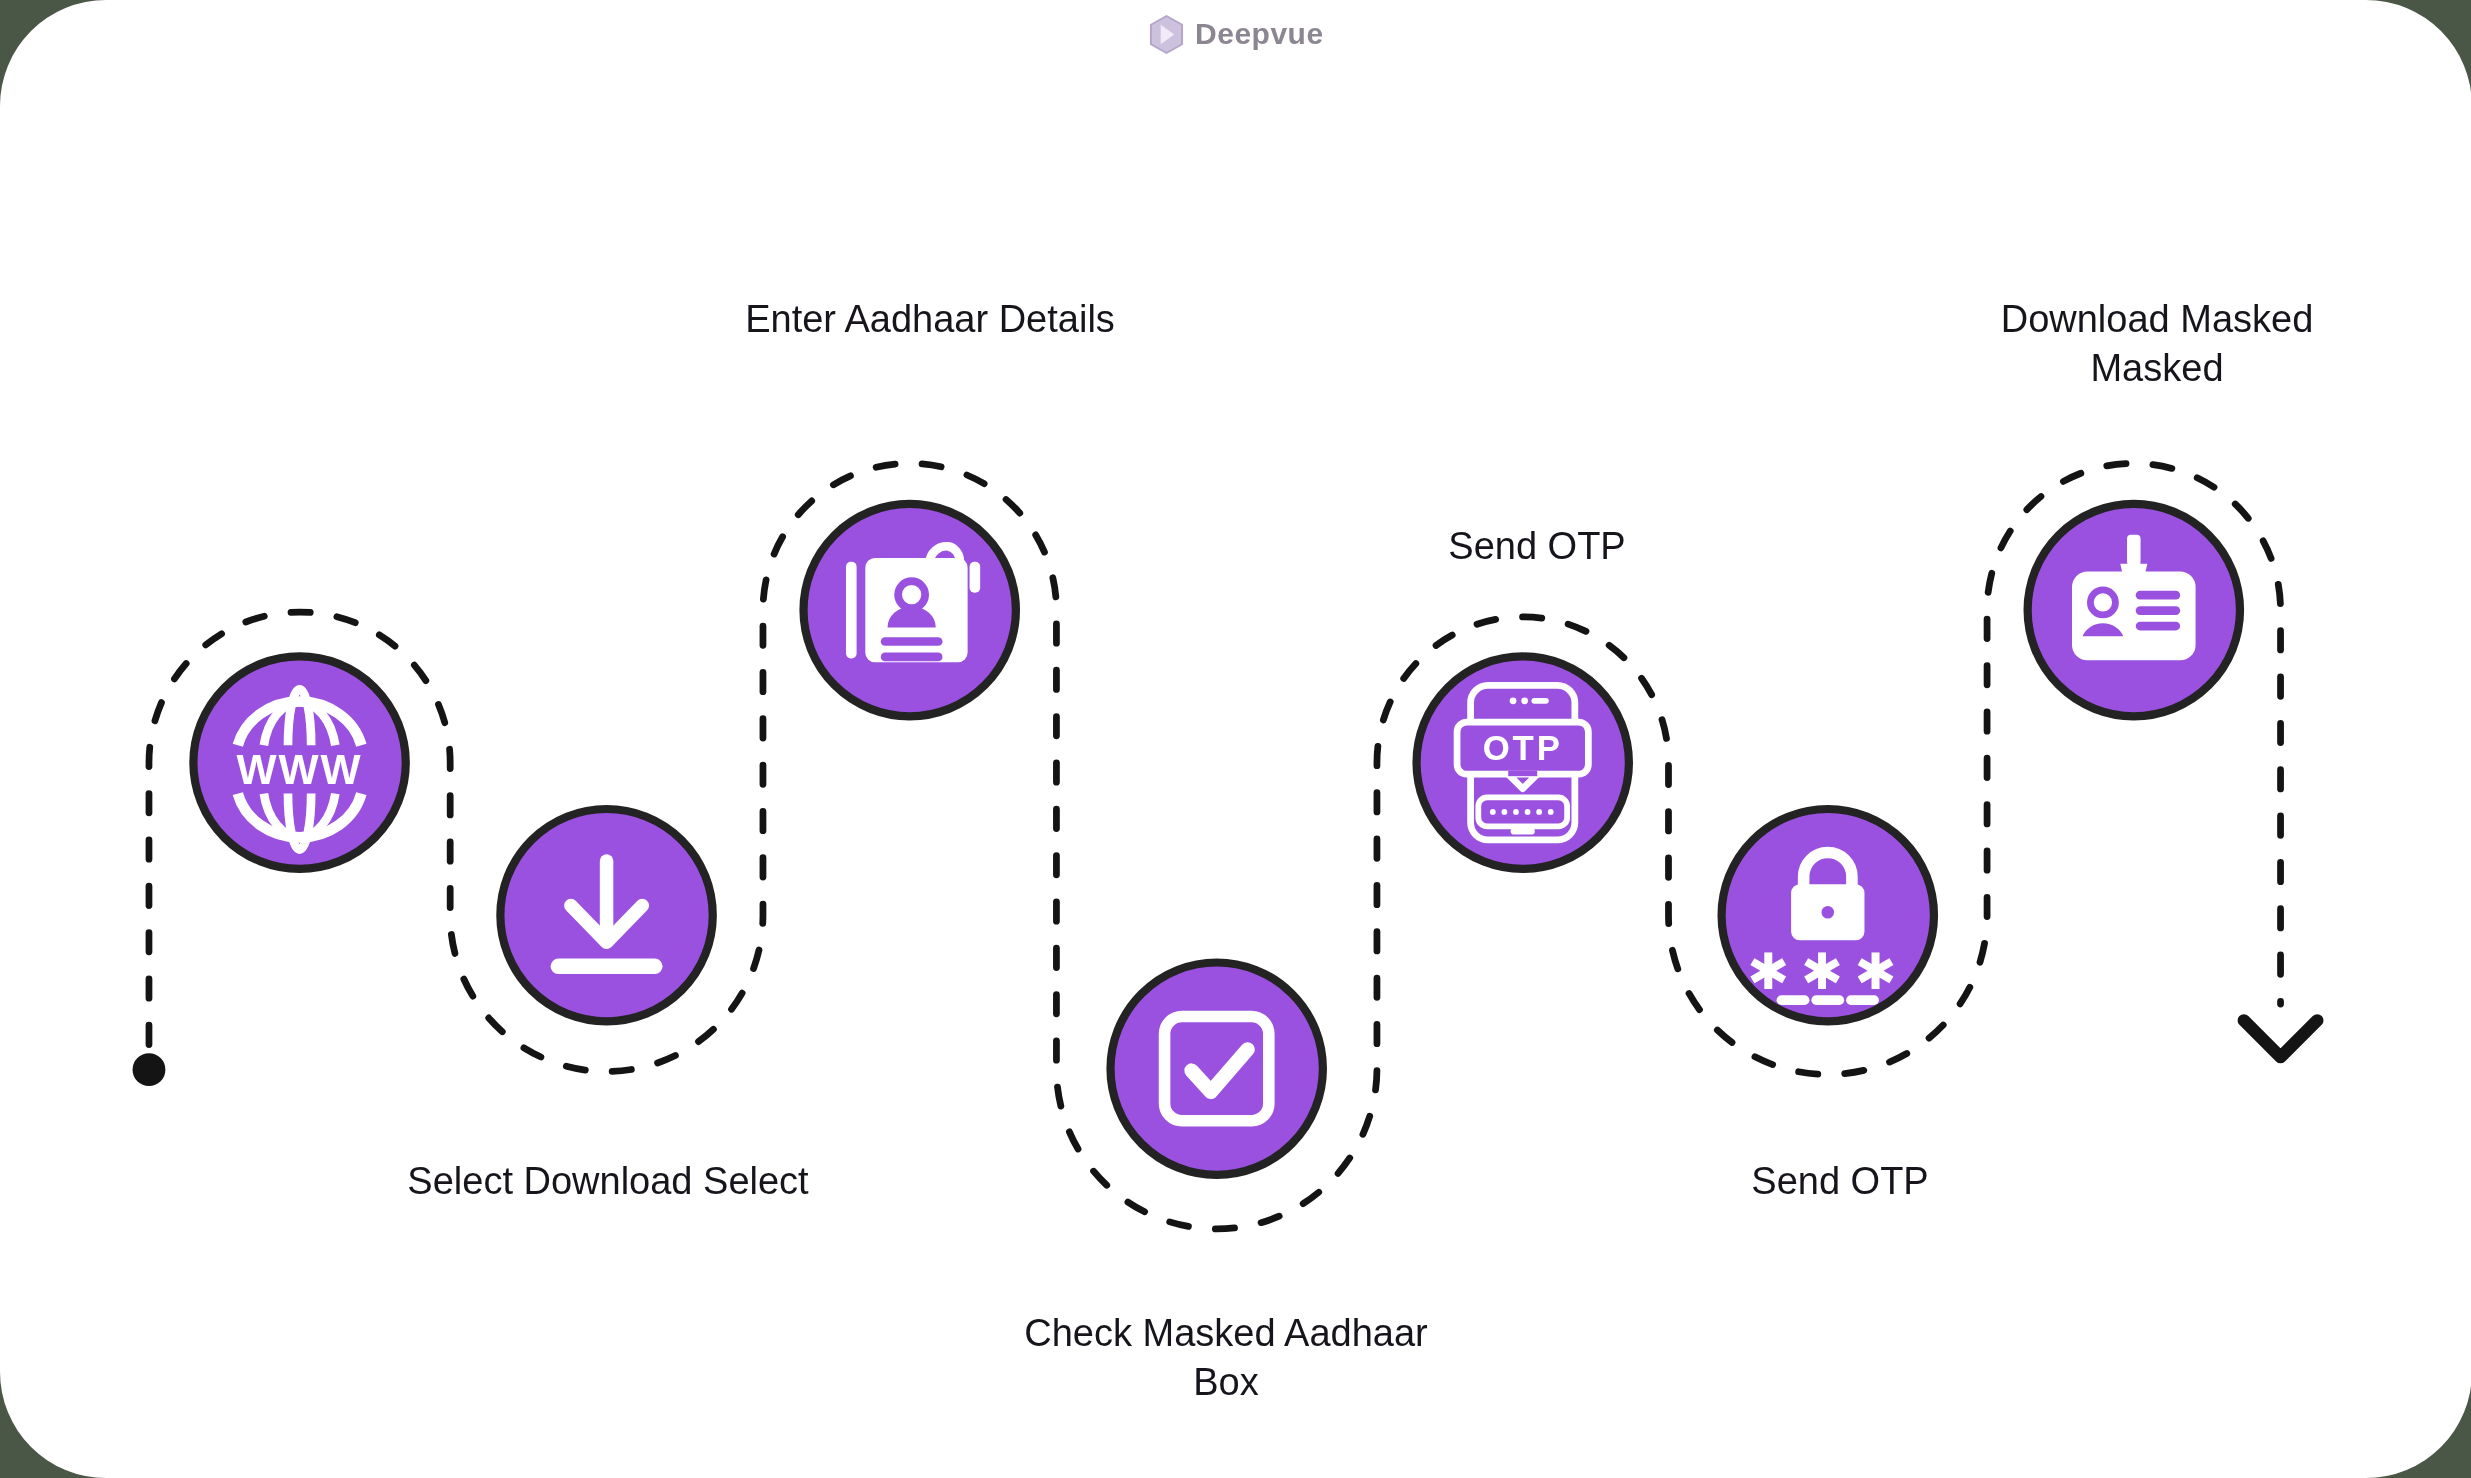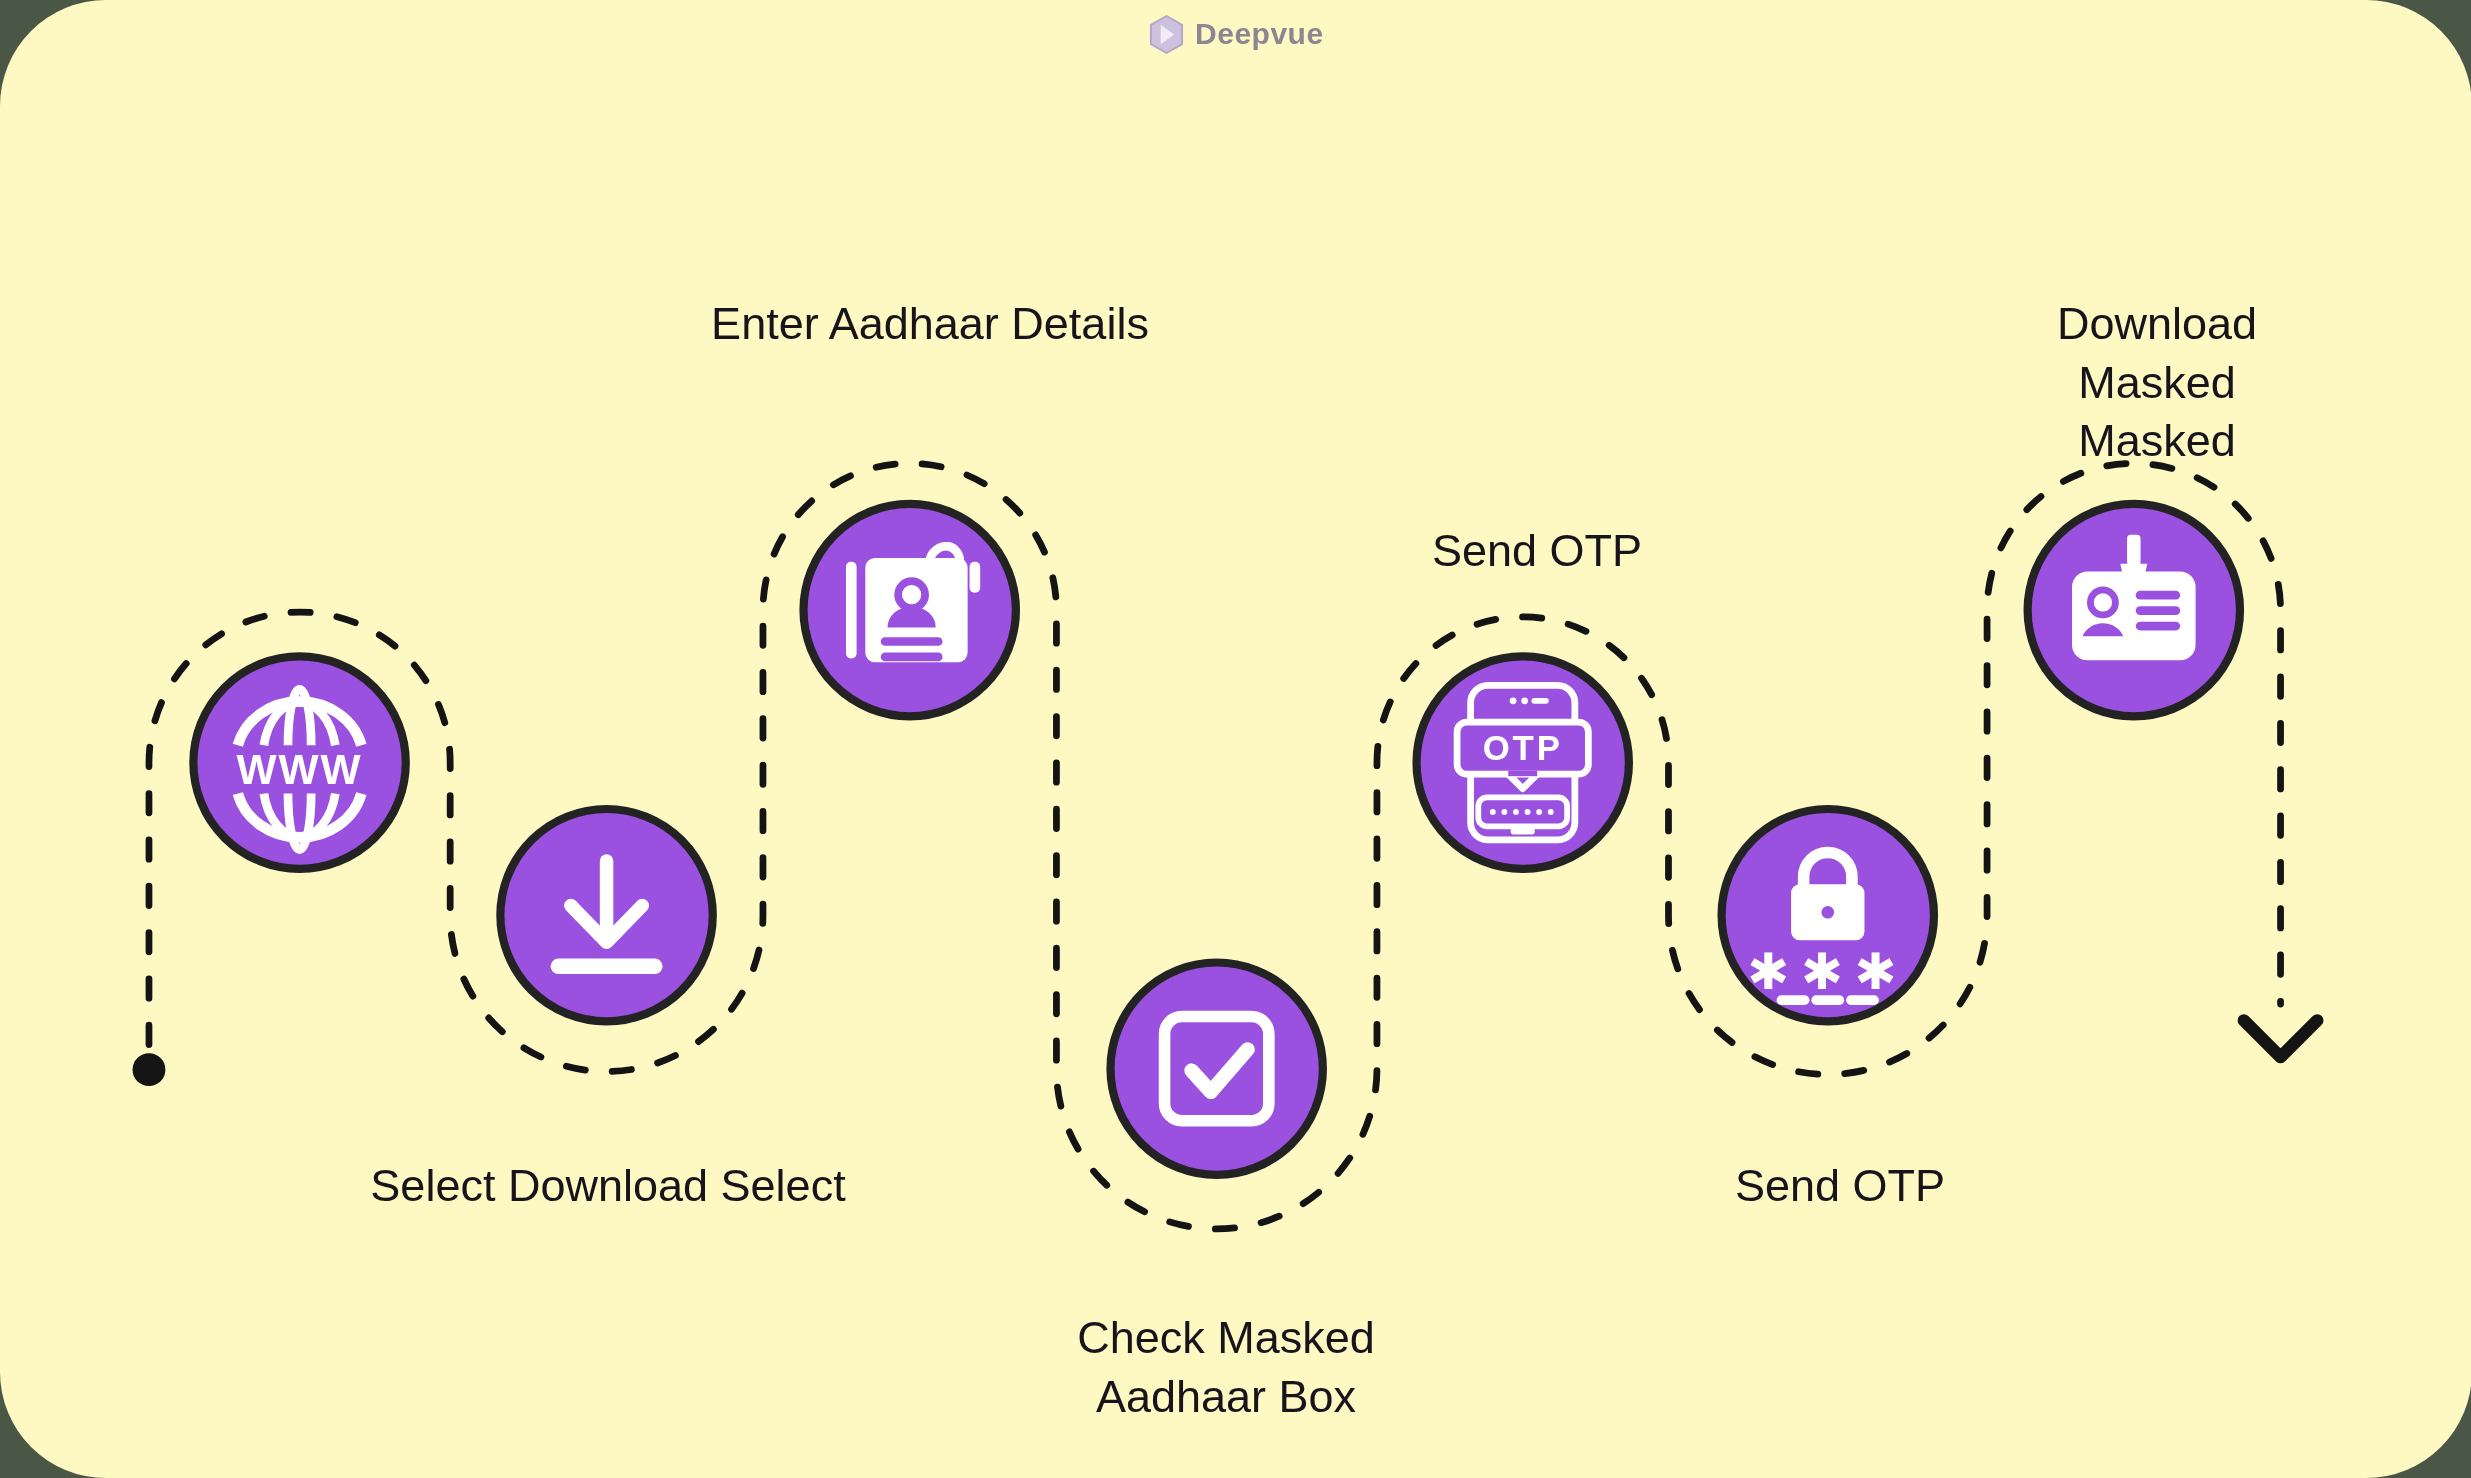--- a/index.html
+++ b/index.html
@@ -4,40 +4,40 @@
 <style>
   html,body{margin:0;padding:0;}
   body{
     width:2472px;height:1478px;
     background:#4A5646;
     font-family:"Liberation Sans", sans-serif;
     position:relative;overflow:hidden;
   }
   .stage{
     position:absolute;inset:0;
-    background:#fef9c3;
+    background:#ffffff;
     border-radius:106px;
   }
   .brand{
     position:absolute;top:13.5px;left:0;right:0;
     display:flex;justify-content:center;align-items:center;gap:9.7px;
   }
   .brand-name{
     font-size:30px;font-weight:bold;color:#8B8692;letter-spacing:0.5px;
   }
   .title{
     position:absolute;top:81px;left:0;right:0;margin:0;
     text-align:center;
     font-size:62px;font-weight:800;color:#0B0A0E;letter-spacing:-0.5px;
   }
   .flow{position:absolute;top:0;left:0;}
   .step-label{
     position:absolute;transform:translateX(-50%);
     text-align:center;color:#17141C;
-    font-size:45px;line-height:1.3;
+    font-size:38px;line-height:1.3;
   }
   .l1{left:322px;top:508px;white-space:nowrap;}
   .l2{left:608px;top:1157px;max-width:541px;}
   .l3{left:930px;top:295px;max-width:483px;}
   .l4{left:1226px;top:1309px;max-width:454px;}
   .l5{left:1537px;top:508px;white-space:nowrap;margin-top:14px;}
   .l6{left:1840px;top:1157px;white-space:nowrap;}
   .l7{left:2157px;top:295px;max-width:521px;}
   .icon-text{font-family:"Liberation Sans", sans-serif;font-weight:bold;fill:#fff;}
   .mask-text{font-family:"DejaVu Sans", sans-serif;font-weight:bold;fill:#fff;}

